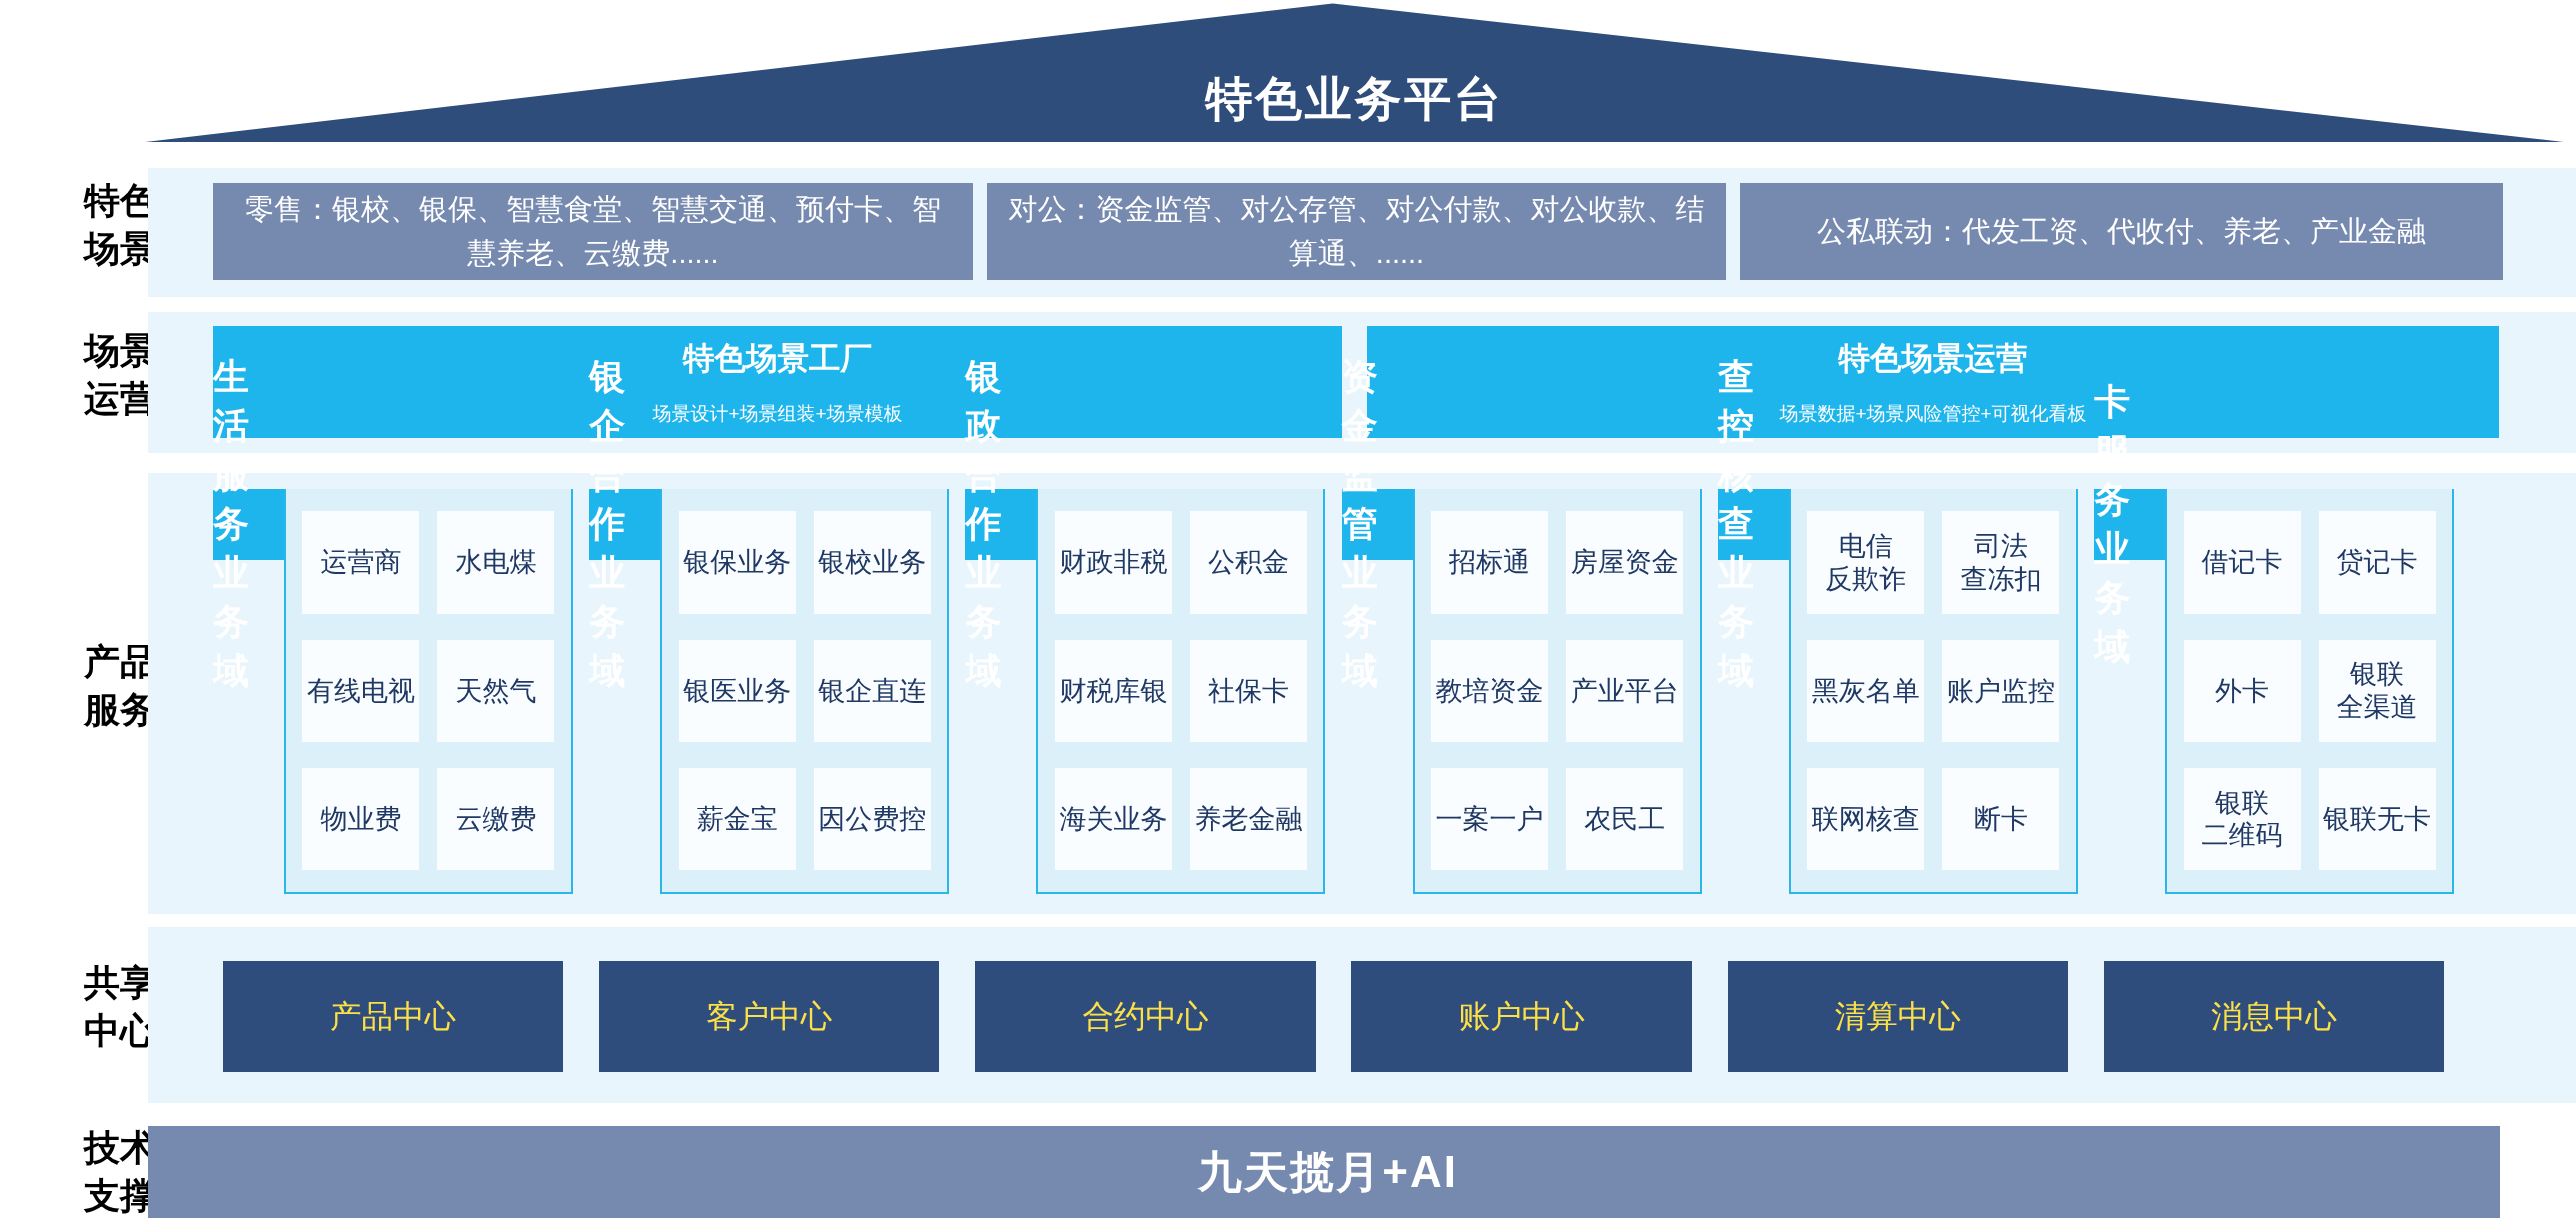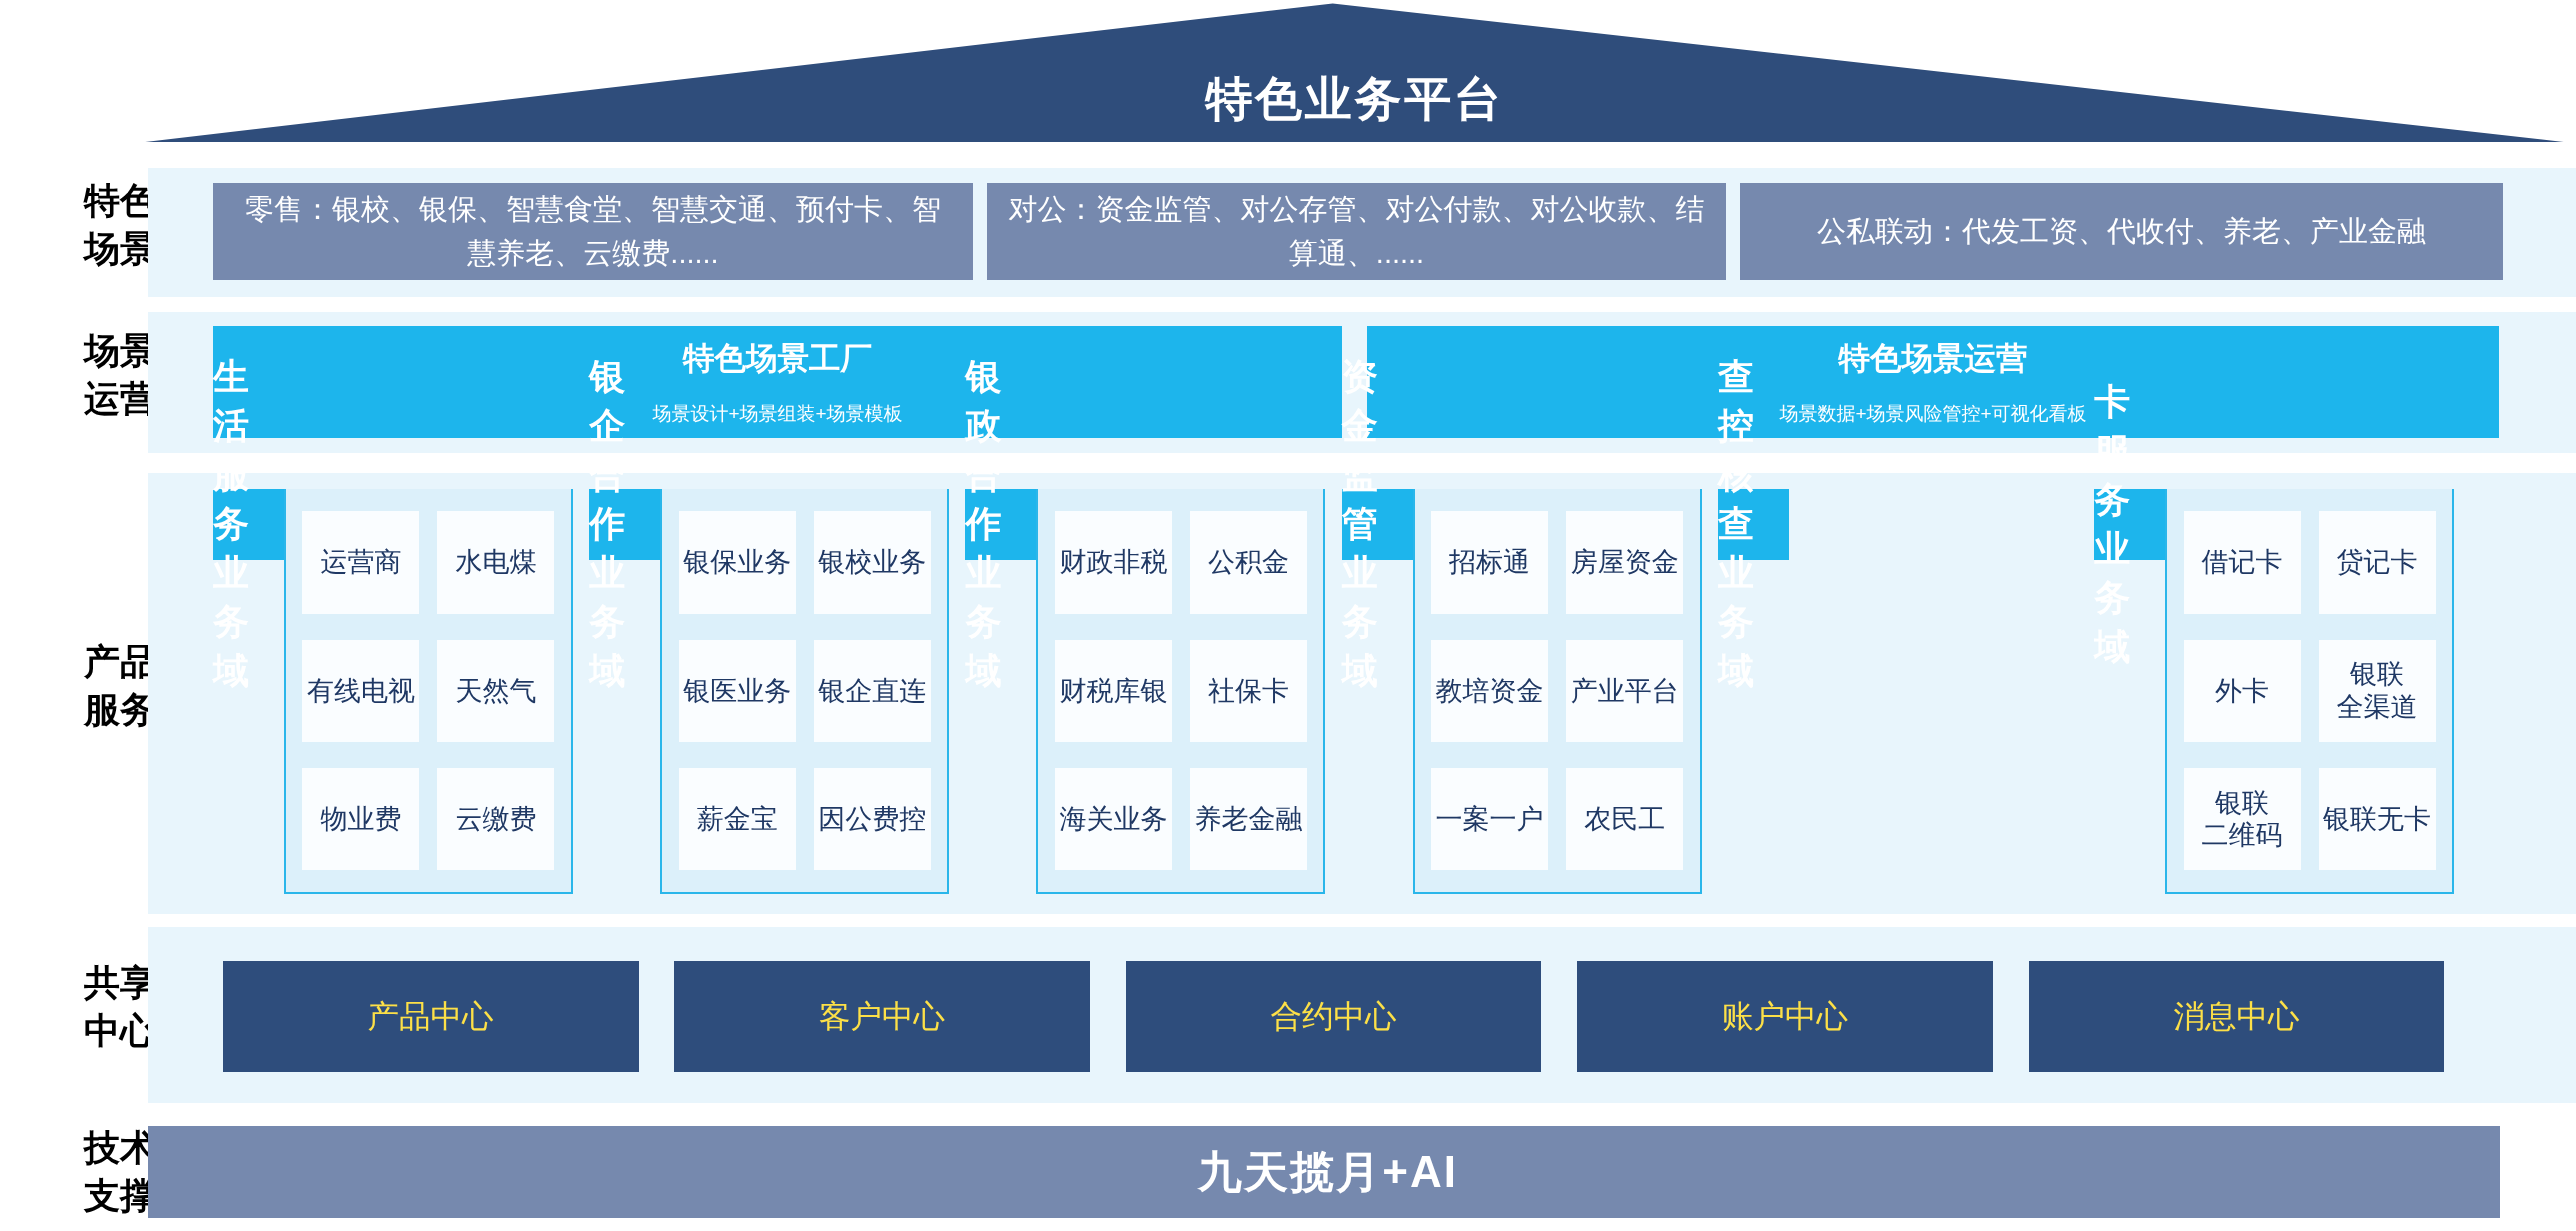--- a/index.html
+++ b/index.html
@@ -167,20 +167,30 @@
           <div class="pcell">房屋资金</div>
           <div class="pcell">教培资金</div>
           <div class="pcell">产业平台</div>
           <div class="pcell">一案一户</div>
           <div class="pcell">农民工</div>
         </div>
       </div>
 
       <div class="pcol">
         <div class="pcol-header">查控核查业务域</div>
+        <div class="pcol-body">
+          <div class="pcell">电信
+反欺诈</div>
+          <div class="pcell">司法
+查冻扣</div>
+          <div class="pcell">黑灰名单</div>
+          <div class="pcell">账户监控</div>
+          <div class="pcell">联网核查</div>
+          <div class="pcell">断卡</div>
+        </div>
       </div>
 
       <div class="pcol">
         <div class="pcol-header">卡服务业务域</div>
         <div class="pcol-body">
           <div class="pcell">借记卡</div>
           <div class="pcell">贷记卡</div>
           <div class="pcell">外卡</div>
           <div class="pcell">银联
 全渠道</div>
@@ -201,20 +211,23 @@
       <div class="center-slot">
           <div class="center-box">客户中心</div>
         </div>
       <div class="center-slot">
           <div class="center-box">合约中心</div>
         </div>
       <div class="center-slot">
           <div class="center-box">账户中心</div>
         </div>
       <div class="center-slot">
+          <div class="center-box">清算中心</div>
+        </div>
+      <div class="center-slot">
           <div class="center-box">消息中心</div>
         </div>
     </div>
   </div>
 
   <div class="tech-bar">九天揽月+AI</div>
 
 </div>
 
 

